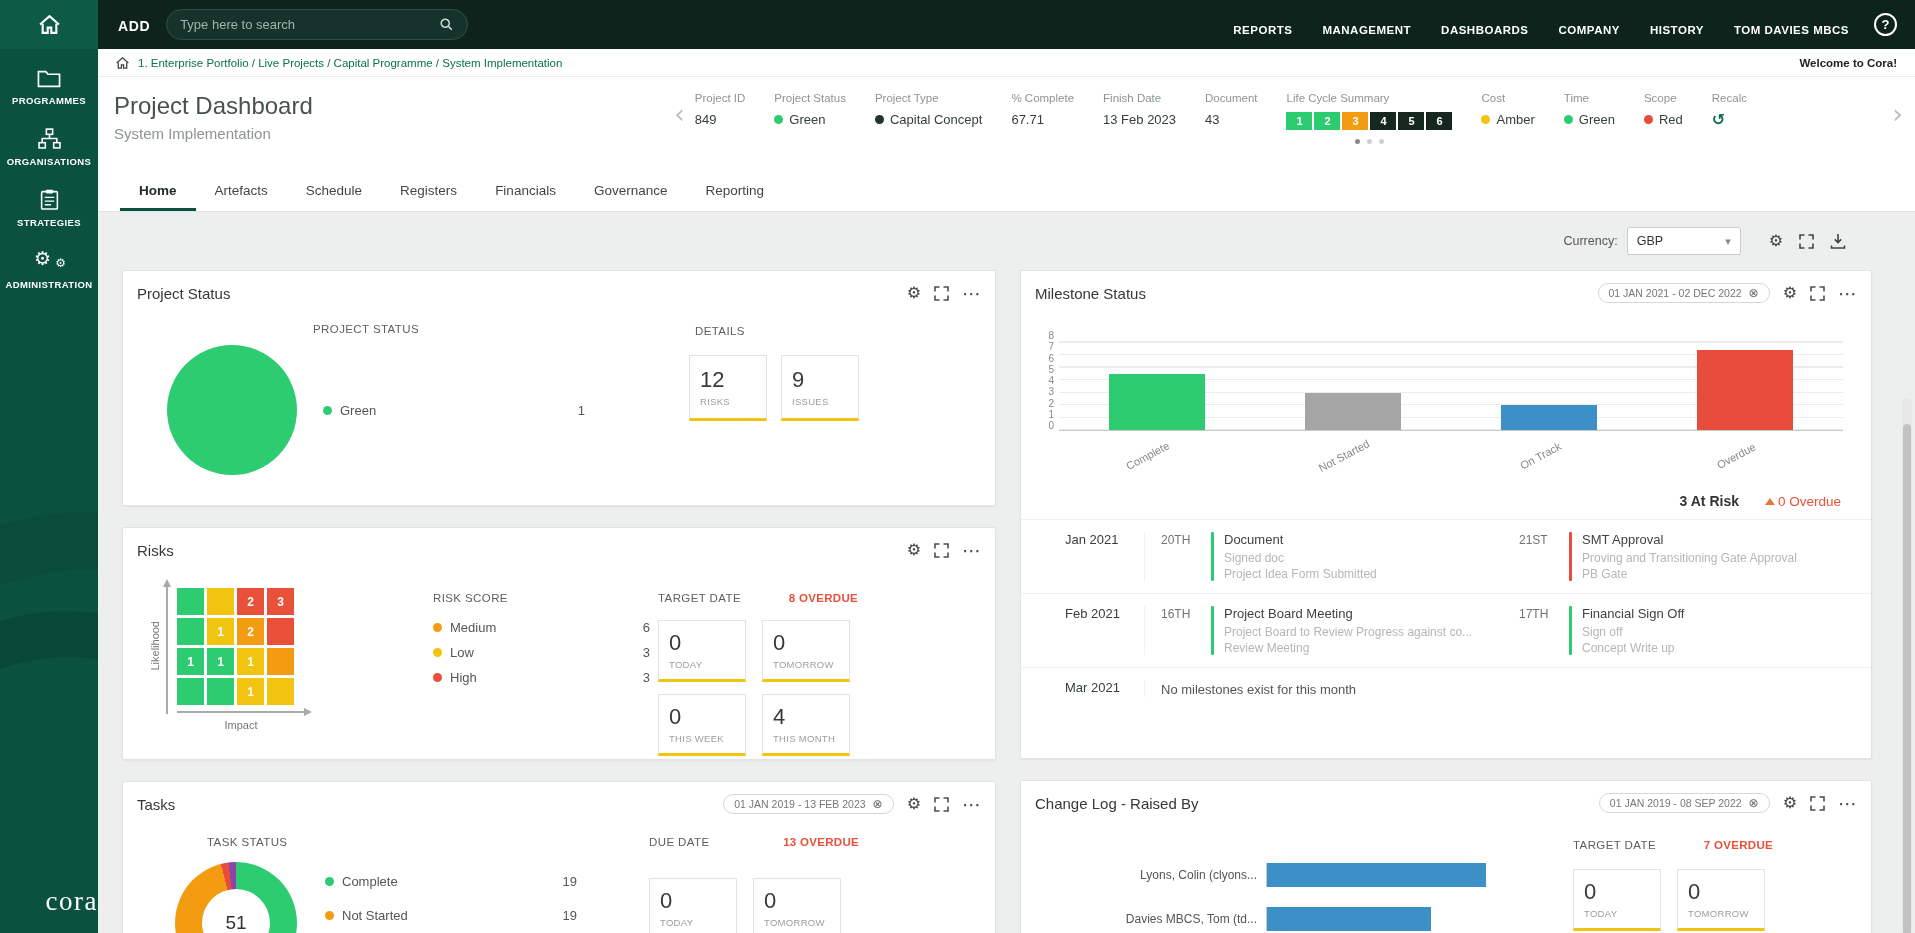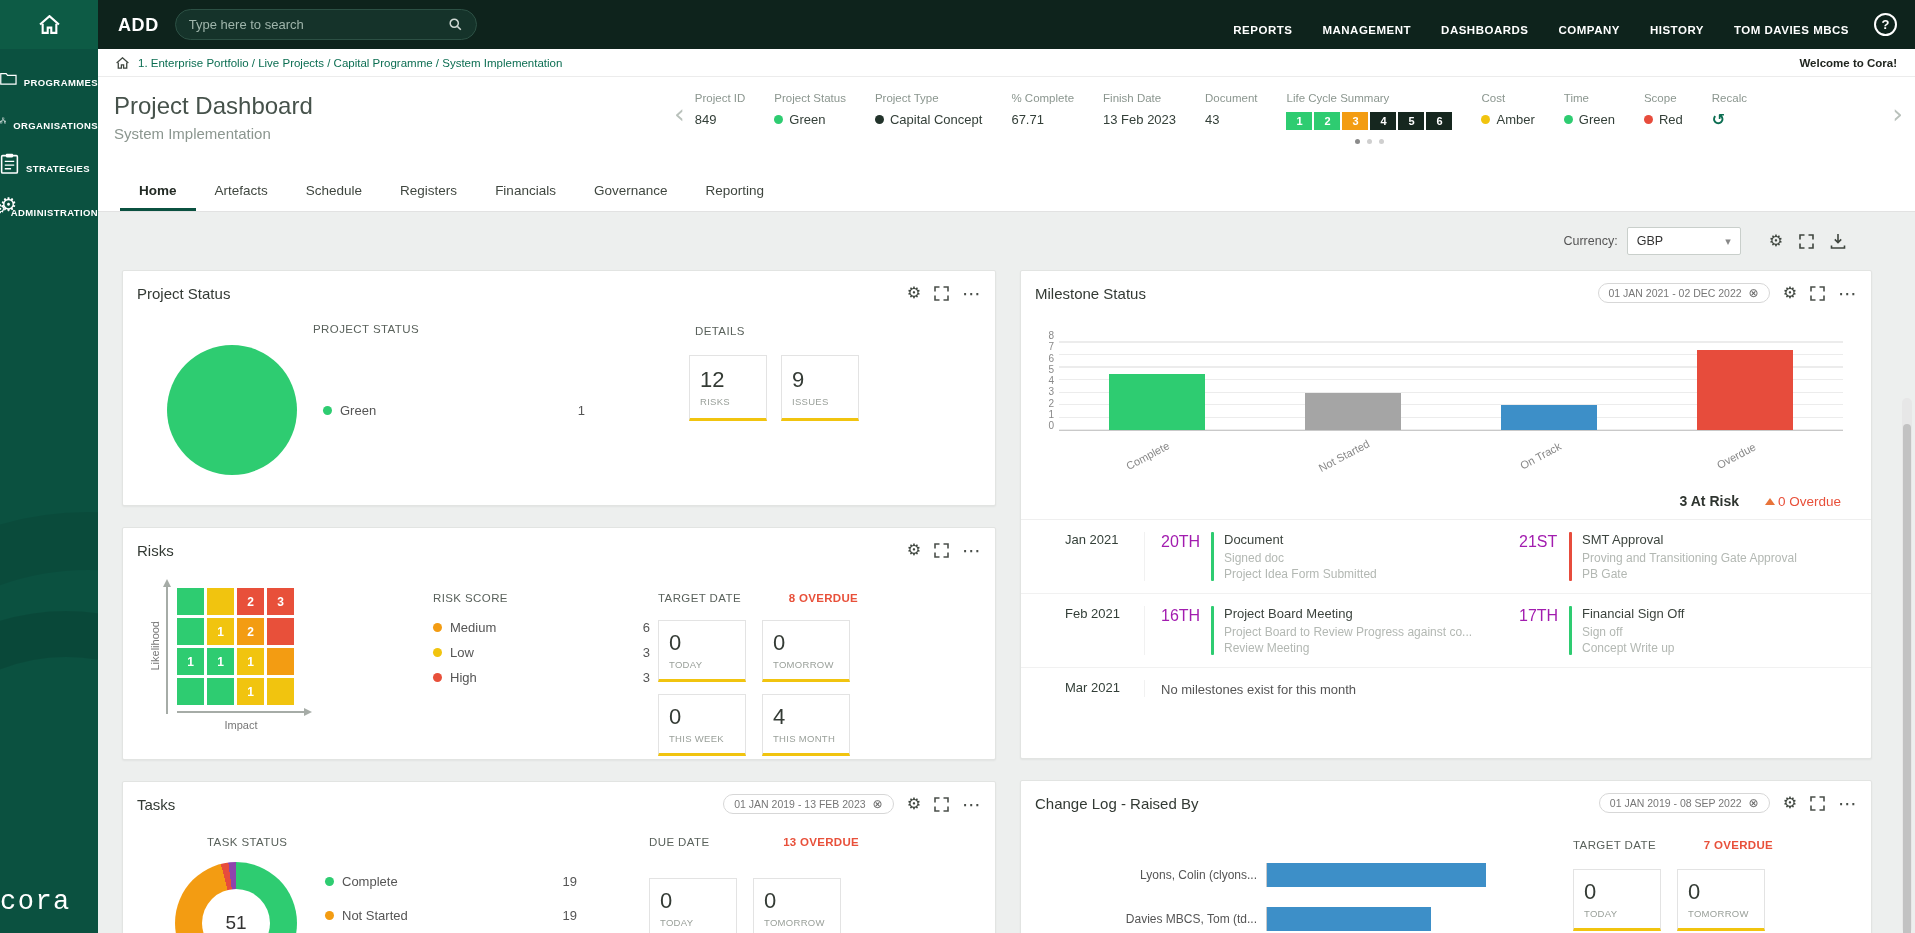--- a/index.html
+++ b/index.html
@@ -5,21 +5,21 @@
   *{box-sizing:border-box;margin:0;padding:0}
   html,body{width:1915px;height:933px;overflow:hidden;background:#edefee;
     font-family:"Liberation Sans",sans-serif;position:relative}
   svg{display:block}
 
   
   .topbar{position:absolute;top:0;left:0;width:1915px;height:49px;background:#0e231c;
     display:flex;align-items:center;z-index:30}
   .home-btn{width:98px;height:49px;background:#0d5b45;display:flex;align-items:center;
     justify-content:center;flex:0 0 98px;cursor:pointer}
-  .add-label{color:#fff;font-size:18px;font-weight:700;letter-spacing:.6px;margin:2px 16px 0 20px;cursor:pointer}
+  .add-label{color:#fff;font-size:14px;font-weight:700;letter-spacing:.6px;margin:2px 16px 0 20px;cursor:pointer}
   .search-pill{display:flex;align-items:center;width:302px;height:31px;background:#15332a;
     border:1px solid #2c5044;border-radius:16px;padding:0 13px}
   .search-pill input{flex:1;background:transparent;border:none;outline:none;color:#e2ece7;
     font-size:13px;font-family:inherit}
   .search-pill input::placeholder{color:#9fb5ab}
   .topnav{margin-left:auto;display:flex;align-items:flex-end}
   .nav-item{color:#fff;font-size:11.5px;font-weight:700;letter-spacing:.5px;padding:0 15px;
     cursor:pointer;white-space:nowrap}
   .help-btn{width:23px;height:23px;border:2px solid #fff;border-radius:50%;color:#fff;
     font-size:13px;font-weight:700;display:flex;align-items:center;justify-content:center;
@@ -27,28 +27,28 @@
 
   
   .sidebar{position:absolute;top:49px;left:0;width:98px;height:884px;background:#0b5140;
     overflow:hidden;z-index:20}
   .sidebar::before{content:"";position:absolute;width:360px;height:360px;border-radius:50%;
     border:46px solid rgba(0,0,0,.10);left:-160px;bottom:-130px}
   .sidebar::after{content:"";position:absolute;width:520px;height:520px;border-radius:50%;
     border:58px solid rgba(0,0,0,.07);left:-230px;bottom:-215px}
   .side-items{display:flex;flex-direction:column;align-items:center;padding-top:20px;gap:22px;
     position:relative;z-index:2}
-  .side-item{display:flex;flex-direction:row;align-items:flex-end;gap:7px;cursor:pointer;width:100%}
+  .side-item{display:flex;flex-direction:column;align-items:center;gap:7px;cursor:pointer;width:100%}
   .side-item .lbl{color:#fff;font-size:9.5px;font-weight:700;letter-spacing:.4px}
   .admin-gears{position:relative;height:22px;width:30px}
   .g{font-family:"DejaVu Sans",sans-serif}
   .admin-gears .g1{position:absolute;left:0;top:-3px;color:#fff;font-size:19px}
   .admin-gears .g2{position:absolute;right:-2px;top:6px;color:#fff;font-size:12px}
-  .cora-logo{position:absolute;bottom:16px;width:100%;text-align:left;color:#fff;font-size:27px;
-    letter-spacing:1.5px;z-index:2;font-family:Liberation Mono, monospace}
+  .cora-logo{position:absolute;bottom:16px;width:100%;text-align:right;color:#fff;font-size:27px;
+    letter-spacing:1.5px;z-index:2;font-family:Liberation Serif, serif}
 
   
   .main{position:absolute;left:98px;top:49px;width:1817px;height:884px;display:flex;
     flex-direction:column;background:#edefee}
   .breadcrumb-bar{height:28px;flex:0 0 28px;background:#fff;border-bottom:1px solid #ececec;
     display:flex;align-items:center;padding:0 18px}
   .crumb-text{color:#0c6e52;font-size:11.5px;margin-left:9px;cursor:pointer}
   .welcome{margin-left:auto;color:#20251f;font-size:11.5px;font-weight:700}
 
   .page-header{background:#fff;height:95px;flex:0 0 95px;display:flex;align-items:flex-start;
@@ -188,21 +188,21 @@
   .at-risk{color:#2f3530;font-size:14px;font-weight:700}
   .ms-overdue{color:#e8503a;font-size:13.5px;display:flex;align-items:center}
   .up-caret{width:0;height:0;border-left:5px solid transparent;border-right:5px solid transparent;
     border-bottom:7px solid #e8743a;display:inline-block;margin-right:3px}
   .ms-month-row{display:flex;border-bottom:1px solid #f1f1f1;padding:12px 18px 12px 0}
   .ms-month-row:last-child{border-bottom:none}
   .month-label{flex:0 0 123px;padding-left:44px;font-size:13px;color:#333f38}
   .ms-entries{flex:1;display:grid;grid-template-columns:1fr 1fr;gap:10px 24px;
     border-left:1px solid #f1f1f1;padding-left:16px;min-width:0}
   .ms-entry{display:flex;gap:10px;cursor:pointer;min-width:0}
-  .ms-day{flex:0 0 40px;font-size:16px;color:#a21caf;padding-top:1px}
+  .ms-day{flex:0 0 40px;font-size:12px;color:#737373;padding-top:1px}
   .ms-bar-v{flex:0 0 3px;border-radius:1px}
   .ms-texts{flex:1;min-width:0}
   .ms-title{font-size:13px;color:#3c443e;margin-bottom:4px;white-space:nowrap;overflow:hidden;
     text-overflow:ellipsis}
   .ms-sub{font-size:12px;color:#b3b8b3;margin-top:2px;white-space:nowrap;overflow:hidden;
     text-overflow:ellipsis}
   .ms-empty{font-size:13px;color:#555;padding-top:2px}
 
   
   .card-changelog{height:300px}

